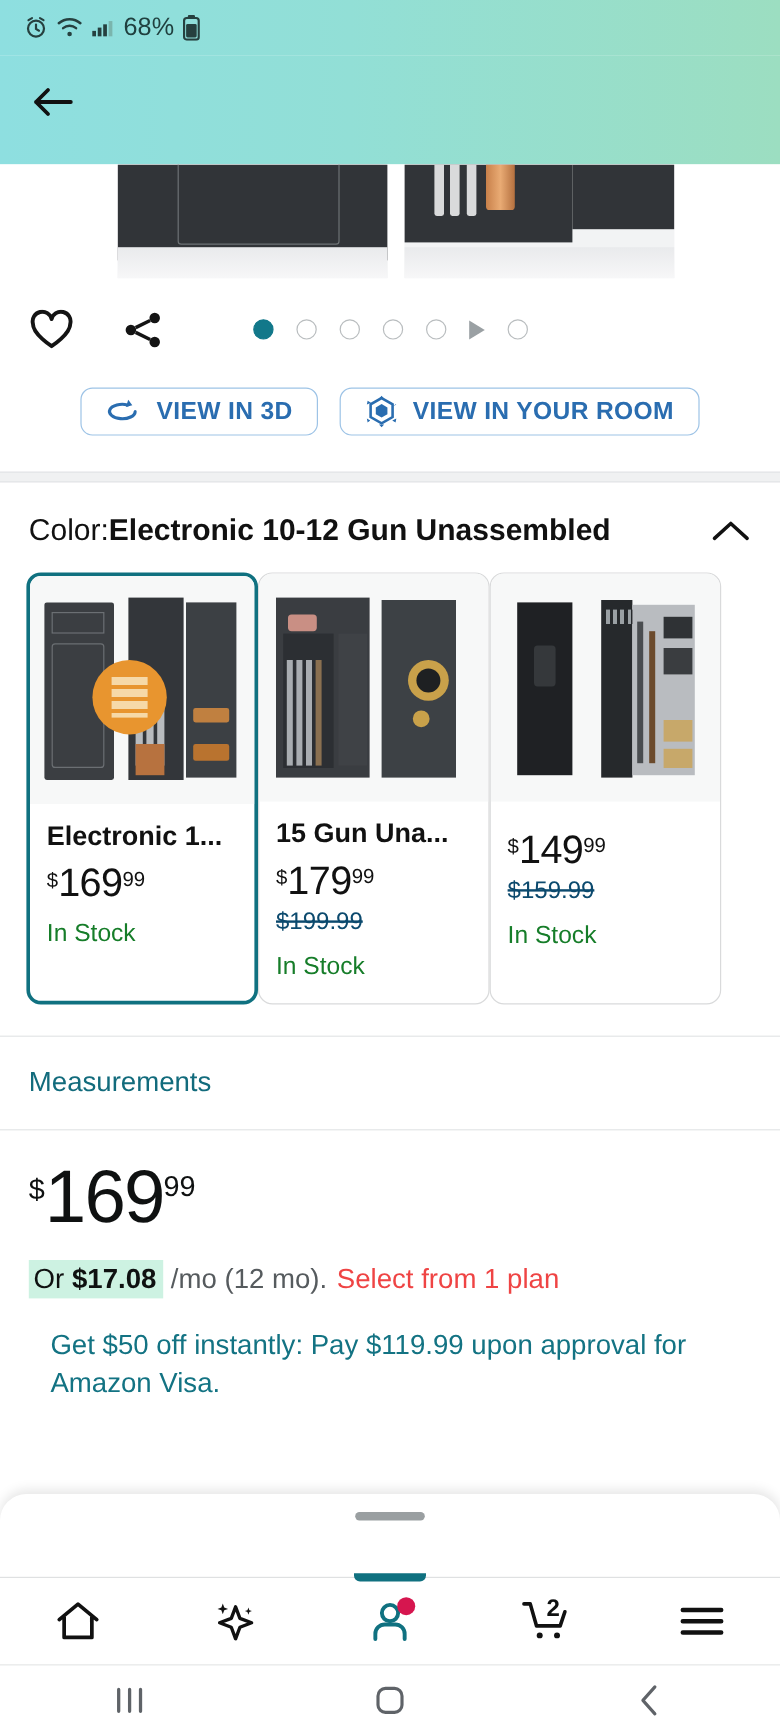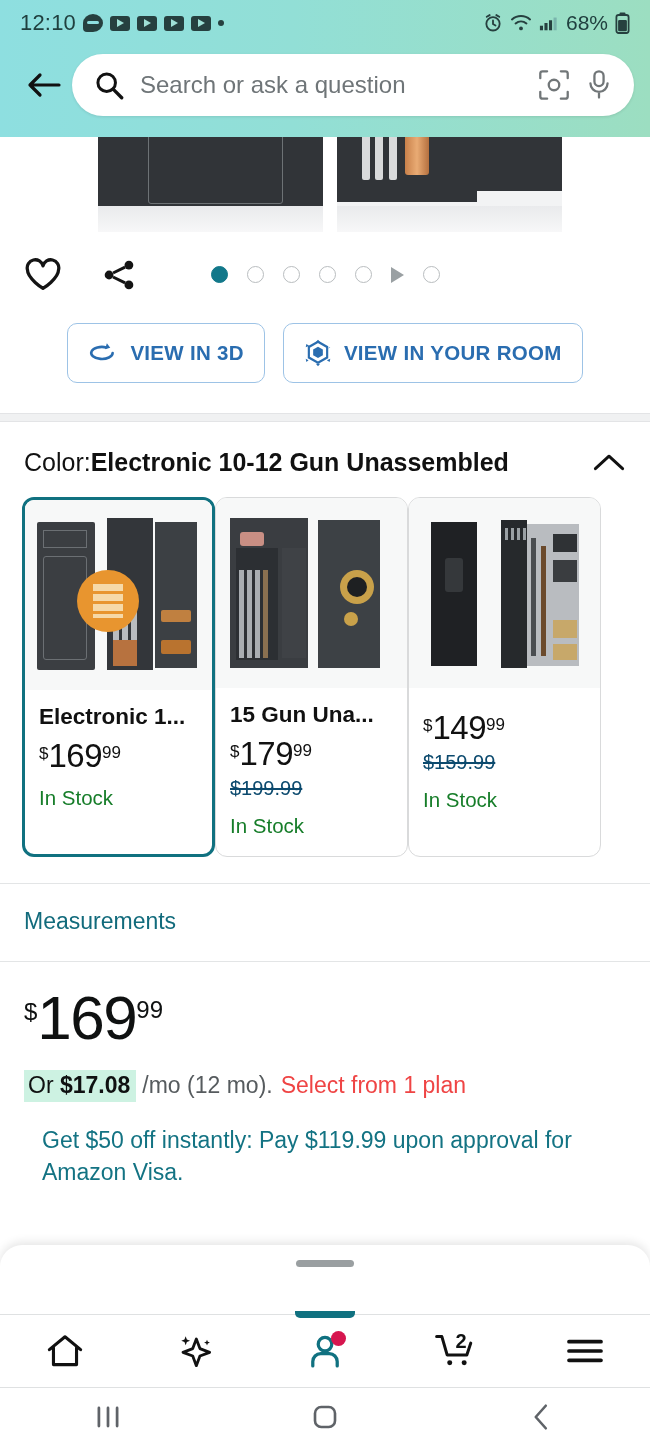--- a/index.html
+++ b/index.html
@@ -59,21 +59,21 @@
   .actions { height:85px; display:flex; align-items:center; padding:0 24px; position:relative; }
   .act-icons { display:flex; gap:38px; align-items:center; }
   .dots { position:absolute; left:0; right:0; display:flex; justify-content:center; gap:19px; align-items:center; pointer-events:none; }
   .dot { width:17px;height:17px;border-radius:50%;border:1.6px solid #b9bdbf;box-sizing:border-box; }
   .dot.on { background:#12788a; border-color:#12788a; }
   .tri { width:0;height:0;border-left:13px solid #9aa0a3;border-top:8px solid transparent;border-bottom:8px solid transparent; }
 
   .view-btns { display:flex; justify-content:center; gap:18px; padding:6px 0 30px; }
   .vbtn {
     border:1.5px solid #9dc3e6; border-radius:10px; background:#fff;
-    height:60px; display:flex; align-items:center; gap:12px; padding:0 20px;
+    height:40px; display:flex; align-items:center; gap:12px; padding:0 20px;
     color:#2a6db0; font-size:20.5px; font-weight:700; letter-spacing:.3px;
   }
 
   .divider-thick { height:9px; background:#f0f1f2; border-top:1px solid #e3e4e6; border-bottom:1px solid #e3e4e6; }
   .divider { height:1px; background:#e3e5e6; }
 
   
   .color-head { display:flex; align-items:center; padding:26px 24px 20px; }
   .color-lbl { font-size:25px; color:#111; }
   .color-val { font-size:25px; font-weight:700; color:#111; flex:1; }
@@ -129,29 +129,20 @@
   .badge-dot { position:absolute; width:15px;height:15px;border-radius:50%;background:#d6164f; top:16px; margin-left:26px; }
   .cart-num { position:absolute; font-size:20px; font-weight:700; color:#0f1111; top:15px; margin-left:12px; }
 
   .sysnav { position:absolute; left:0; right:0; bottom:0; height:57px; background:#fff; display:flex; align-items:center; }
   .sysnav > div { flex:1; display:flex; justify-content:center; align-items:center; }
 </style>
 </head>
 <body>
 
 <div class="statusbar">
-  <div class="sb-left">
-    <span class="sb-time">12:10</span>
-    <span class="ic-chat"></span>
-    <span class="ic-vid"></span>
-    <span class="ic-vid"></span>
-    <span class="ic-vid"></span>
-    <span class="ic-vid"></span>
-    <span class="ic-dot"></span>
-  </div>
   <div class="sb-right">
     <svg width="20" height="20" viewBox="0 0 24 24">
       <circle cx="12" cy="13" r="8" fill="none" stroke="#26403f" stroke-width="2.2"></circle>
       <path d="M12 9v4.3l3 1.8" fill="none" stroke="#26403f" stroke-width="2.2" stroke-linecap="round"></path>
       <path d="M4.5 4.5l3.5-2M19.5 4.5L16 2.5" stroke="#26403f" stroke-width="2.2" stroke-linecap="round"></path>
     </svg>
     <svg width="22" height="18" viewBox="0 0 24 20">
       <path d="M2 6a15 15 0 0 1 20 0" fill="none" stroke="#26403f" stroke-width="2.3" stroke-linecap="round"></path>
       <path d="M6 10.5a9.5 9.5 0 0 1 12 0" fill="none" stroke="#26403f" stroke-width="2.3" stroke-linecap="round"></path>
       <circle cx="12" cy="16" r="2.1" fill="#26403f"></circle>
@@ -168,35 +159,20 @@
       <rect x="0.9" y="3" width="12.2" height="18" rx="2.2" fill="none" stroke="#26403f" stroke-width="1.8"></rect>
       <rect x="2.6" y="8" width="8.8" height="11.3" rx="1.2" fill="#26403f"></rect>
     </svg>
   </div>
 </div>
 
 <div class="header">
   <div class="back-arrow">
     <svg width="36" height="30" viewBox="0 0 36 30">
       <path d="M33 15H4M14 5L4 15l10 10" fill="none" stroke="#111" stroke-width="3.2" stroke-linecap="round" stroke-linejoin="round"></path>
-    </svg>
-  </div>
-  <div class="searchbar">
-    <svg width="30" height="30" viewBox="0 0 26 26">
-      <circle cx="11" cy="11" r="7.6" fill="none" stroke="#111" stroke-width="2.6"></circle>
-      <path d="M16.6 16.6L24 24" stroke="#111" stroke-width="2.9" stroke-linecap="round"></path>
-    </svg>
-    <span class="search-ph">Search or ask a question</span>
-    <svg width="32" height="32" viewBox="0 0 28 28">
-      <path d="M2 8V4a2 2 0 0 1 2-2h4M26 8V4a2 2 0 0 0-2-2h-4M2 20v4a2 2 0 0 0 2 2h4M26 20v4a2 2 0 0 1-2 2h-4" fill="none" stroke="#717678" stroke-width="2" stroke-linecap="round"></path>
-      <circle cx="14" cy="14" r="4.6" fill="none" stroke="#717678" stroke-width="2"></circle>
-    </svg>
-    <svg width="26" height="32" viewBox="0 0 22 28">
-      <rect x="7" y="2" width="8" height="13" rx="4" fill="none" stroke="#717678" stroke-width="2"></rect>
-      <path d="M3.5 12.5a7.5 7.5 0 0 0 15 0M11 20v5" fill="none" stroke="#717678" stroke-width="2" stroke-linecap="round"></path>
     </svg>
   </div>
 </div>
 
 <div class="gallery">
   <div class="gimg">
     <div class="safe-body" style="left:0;top:-60px;width:100%;height:140px;"></div>
     <div style="position:absolute;left:22%;top:-58px;width:60%;height:125px;border:1.5px solid #6d7275;border-radius:3px;"></div>
 
     <div class="floor"></div>

